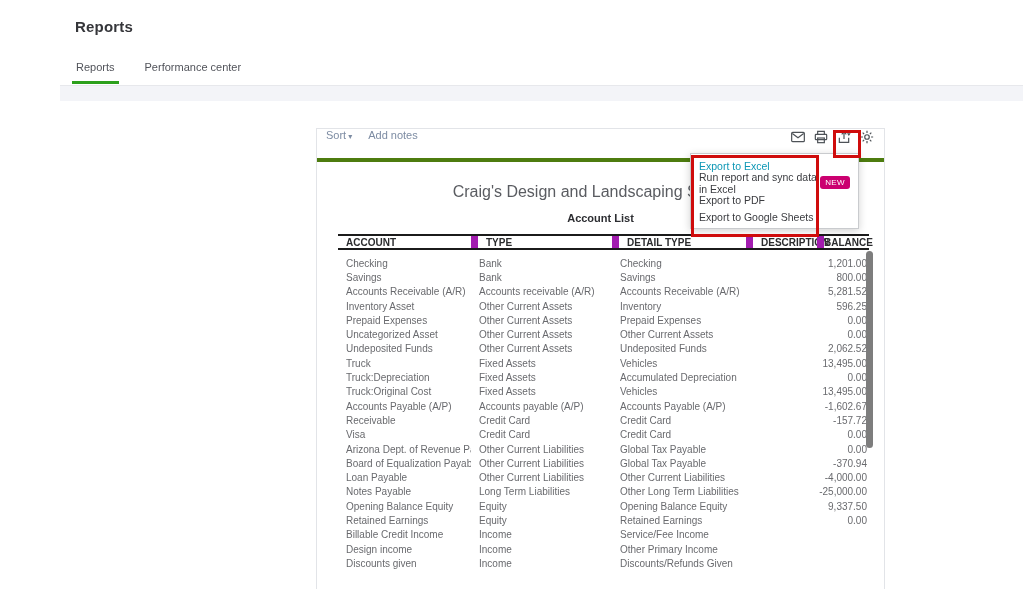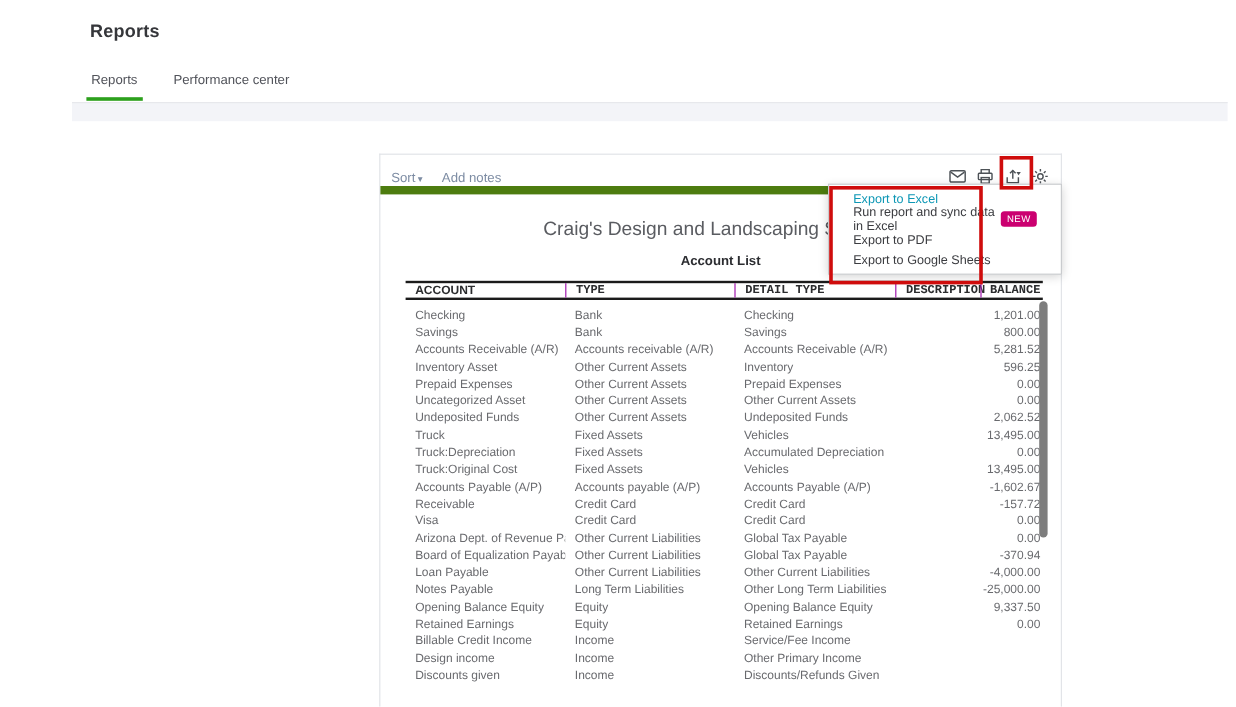--- a/index.html
+++ b/index.html
@@ -15,55 +15,55 @@
   .tab { padding:0 4px 8px 4px; cursor:pointer; }
   .tab.active { border-bottom:3px solid #2ca01c; }
 
   .section-bar { position:absolute; left:60px; top:85px; width:963px; height:16px; background:#f3f4f8; border-top:1px solid #e7e8ec; }
 
   .card {
     position:absolute; left:316px; top:128px; width:569px; height:461px;
     background:#fff; border:1px solid #e2e4e8; border-bottom:none;
   }
 
-  .toolbar { height:33px; border-bottom:7px solid #4d7c0f; display:flex; align-items:flex-end; padding:0 9px; }
+  .toolbar { height:33px; border-bottom:4px solid #4d7c0f; display:flex; align-items:flex-start; padding:0 9px; }
   .toolbar-left { display:flex; gap:16px; font-size:11px; color:#7d8ca3; align-items:center; }
   .tool-link { cursor:pointer; }
   .sort-caret { font-size:8px; margin-left:2px; }
   .toolbar-icons { margin-left:auto; display:flex; gap:7px; align-items:center; }
   .icon-btn { width:16px; height:16px; color:#4d5257; cursor:pointer; display:block; }
   .icon-btn svg { width:100%; height:100%; display:block; }
 
   .report-header { text-align:center; padding-top:21px; }
   .company-name { font-size:16px; color:#5a5c61; }
   .report-name { font-size:11px; font-weight:bold; color:#2c2d31; margin-top:11px; }
 
   .table { position:absolute; left:9px; top:105px; width:531px; font-size:10px;margin-left:12px; }
   .t-head {
     display:grid; grid-template-columns:133px 141px 134px 71px 1fr;
     border-top:2px solid #1b1b1b; border-bottom:2px solid #1b1b1b;
     font-weight:bold; color:#2b2c2e; height:16px; align-items:center;
   }
   .t-head .cell { height:100%; display:flex; align-items:center; padding-left:8px; }
-  .t-head .cell + .cell { border-left:1px solid #a21caf;font-family:Liberation Mono, monospace; }
+  .t-head .cell + .cell { border-left:7px solid #a21caf; }
   .t-head .cell.balance { justify-content:flex-end; padding-right:2px; padding-left:0; }
   .t-body { padding-top:6px; }
   .t-row {
     display:grid; grid-template-columns:133px 141px 134px 71px 1fr;
     height:14.3px; align-items:center; color:#696a6e;
   }
   .t-row .cell { padding-left:8px; white-space:nowrap; overflow:hidden; }
   .t-row .cell.balance { text-align:right; padding-right:2px; padding-left:0; }
 
   .scroll-thumb { position:absolute; left:549px; top:122px; width:7px; height:197px; background:#7d7d7d; border-radius:4px; }
 
   .export-menu {
-    position:absolute; left:690px; top:153px; width:195px; z-index:5;
+    position:absolute; left:690px; top:153px; width:169px; z-index:5;
     background:#fff; border:1px solid #c9cbce; box-shadow:0 2px 8px rgba(0,0,0,.18);
-    padding:3px 12px;
+    padding:3px 0;
   }
   .menu-item { height:17px; display:flex; align-items:center; padding:0 8px; font-size:10.5px; color:#3b3c40; cursor:pointer; }
   .menu-item.accent { color:#0d97b5; }
   .new-badge {
     margin-left:auto; background:#cb0070; color:#fff; font-size:8px; font-weight:normal;
     padding:2.5px 5px; border-radius:3px; letter-spacing:.4px; line-height:1;
   }
 
   .red-box-icon { position:absolute; left:833px; top:130px; width:28px; height:28px; border:3px solid #cf0c0c; z-index:7; }
   .red-box-menu { position:absolute; left:691px; top:155px; width:128px; height:82px; border:3px solid #cf0c0c; z-index:7; }

